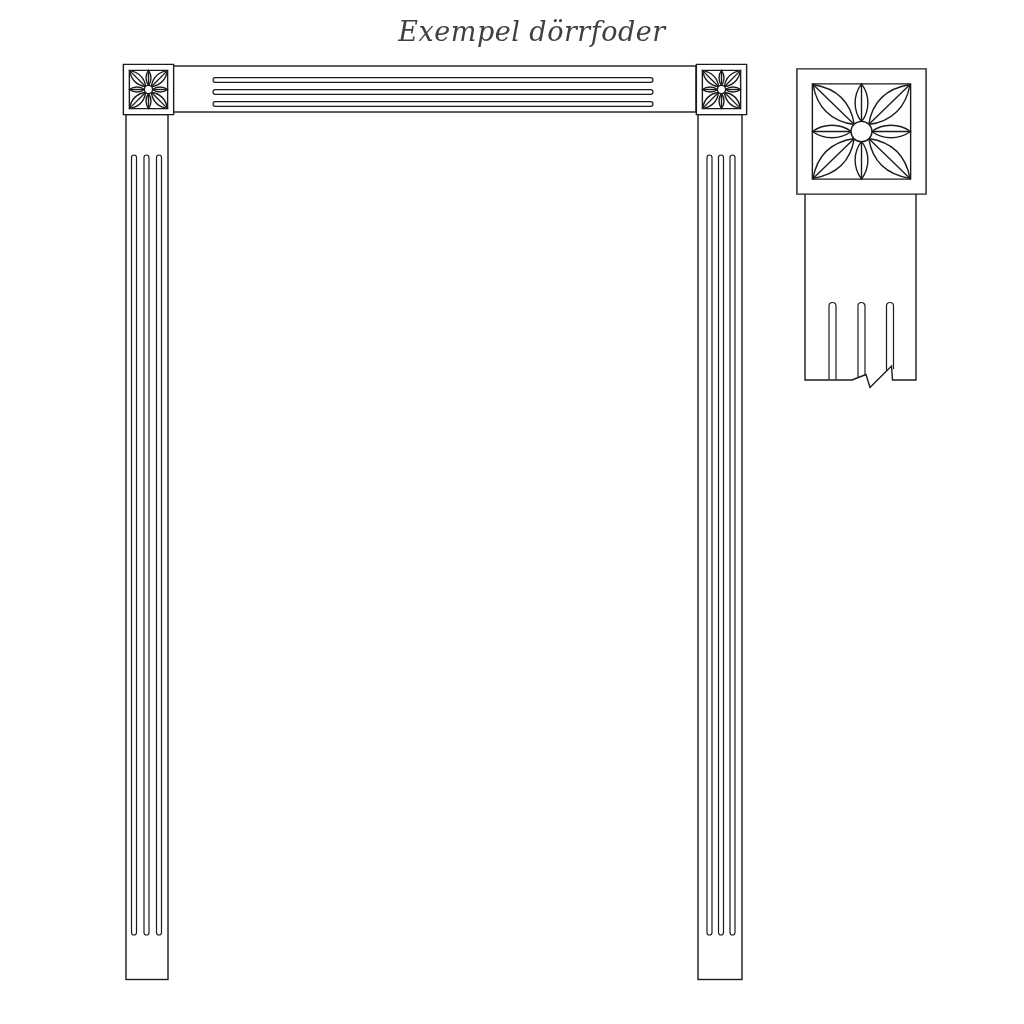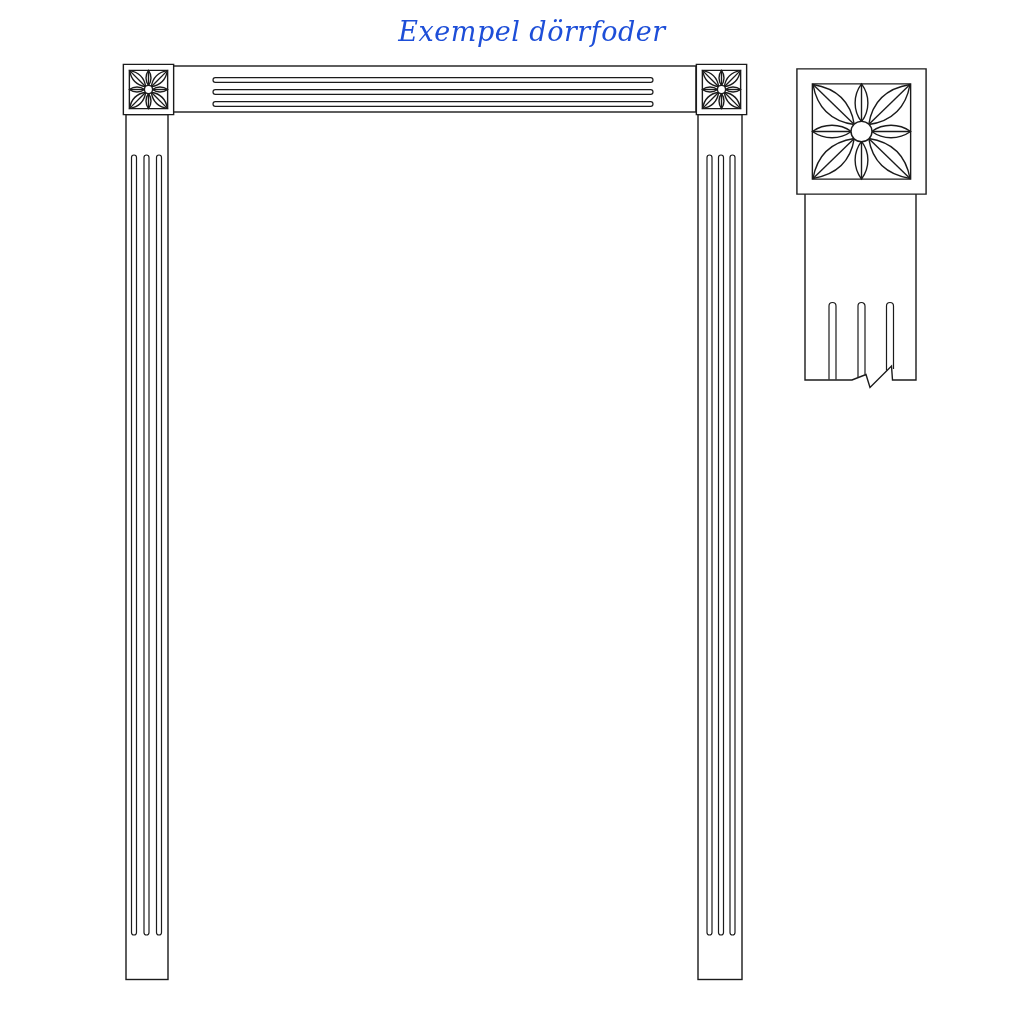--- a/index.html
+++ b/index.html
@@ -19,21 +19,21 @@
   }
   .title {
     position: absolute;
     top: 16px;
     left: 532px;
     transform: translateX(-50%);
     white-space: nowrap;
     font-style: italic;
     font-size: 27px;
     letter-spacing: 0.5px;
-    color: #1d4ed8;
+    color: #404040;
   }
   svg.drawing {
     position: absolute;
     top: 0;
     left: 0;
   }
   .ln  { fill: none;    stroke: #1b1b1b; stroke-width: 1.4; }
   .fw  { fill: #ffffff; stroke: #1b1b1b; stroke-width: 1.4; }
   .fl  { fill: none;    stroke: #1b1b1b; stroke-width: 1.2; }
 </style>

